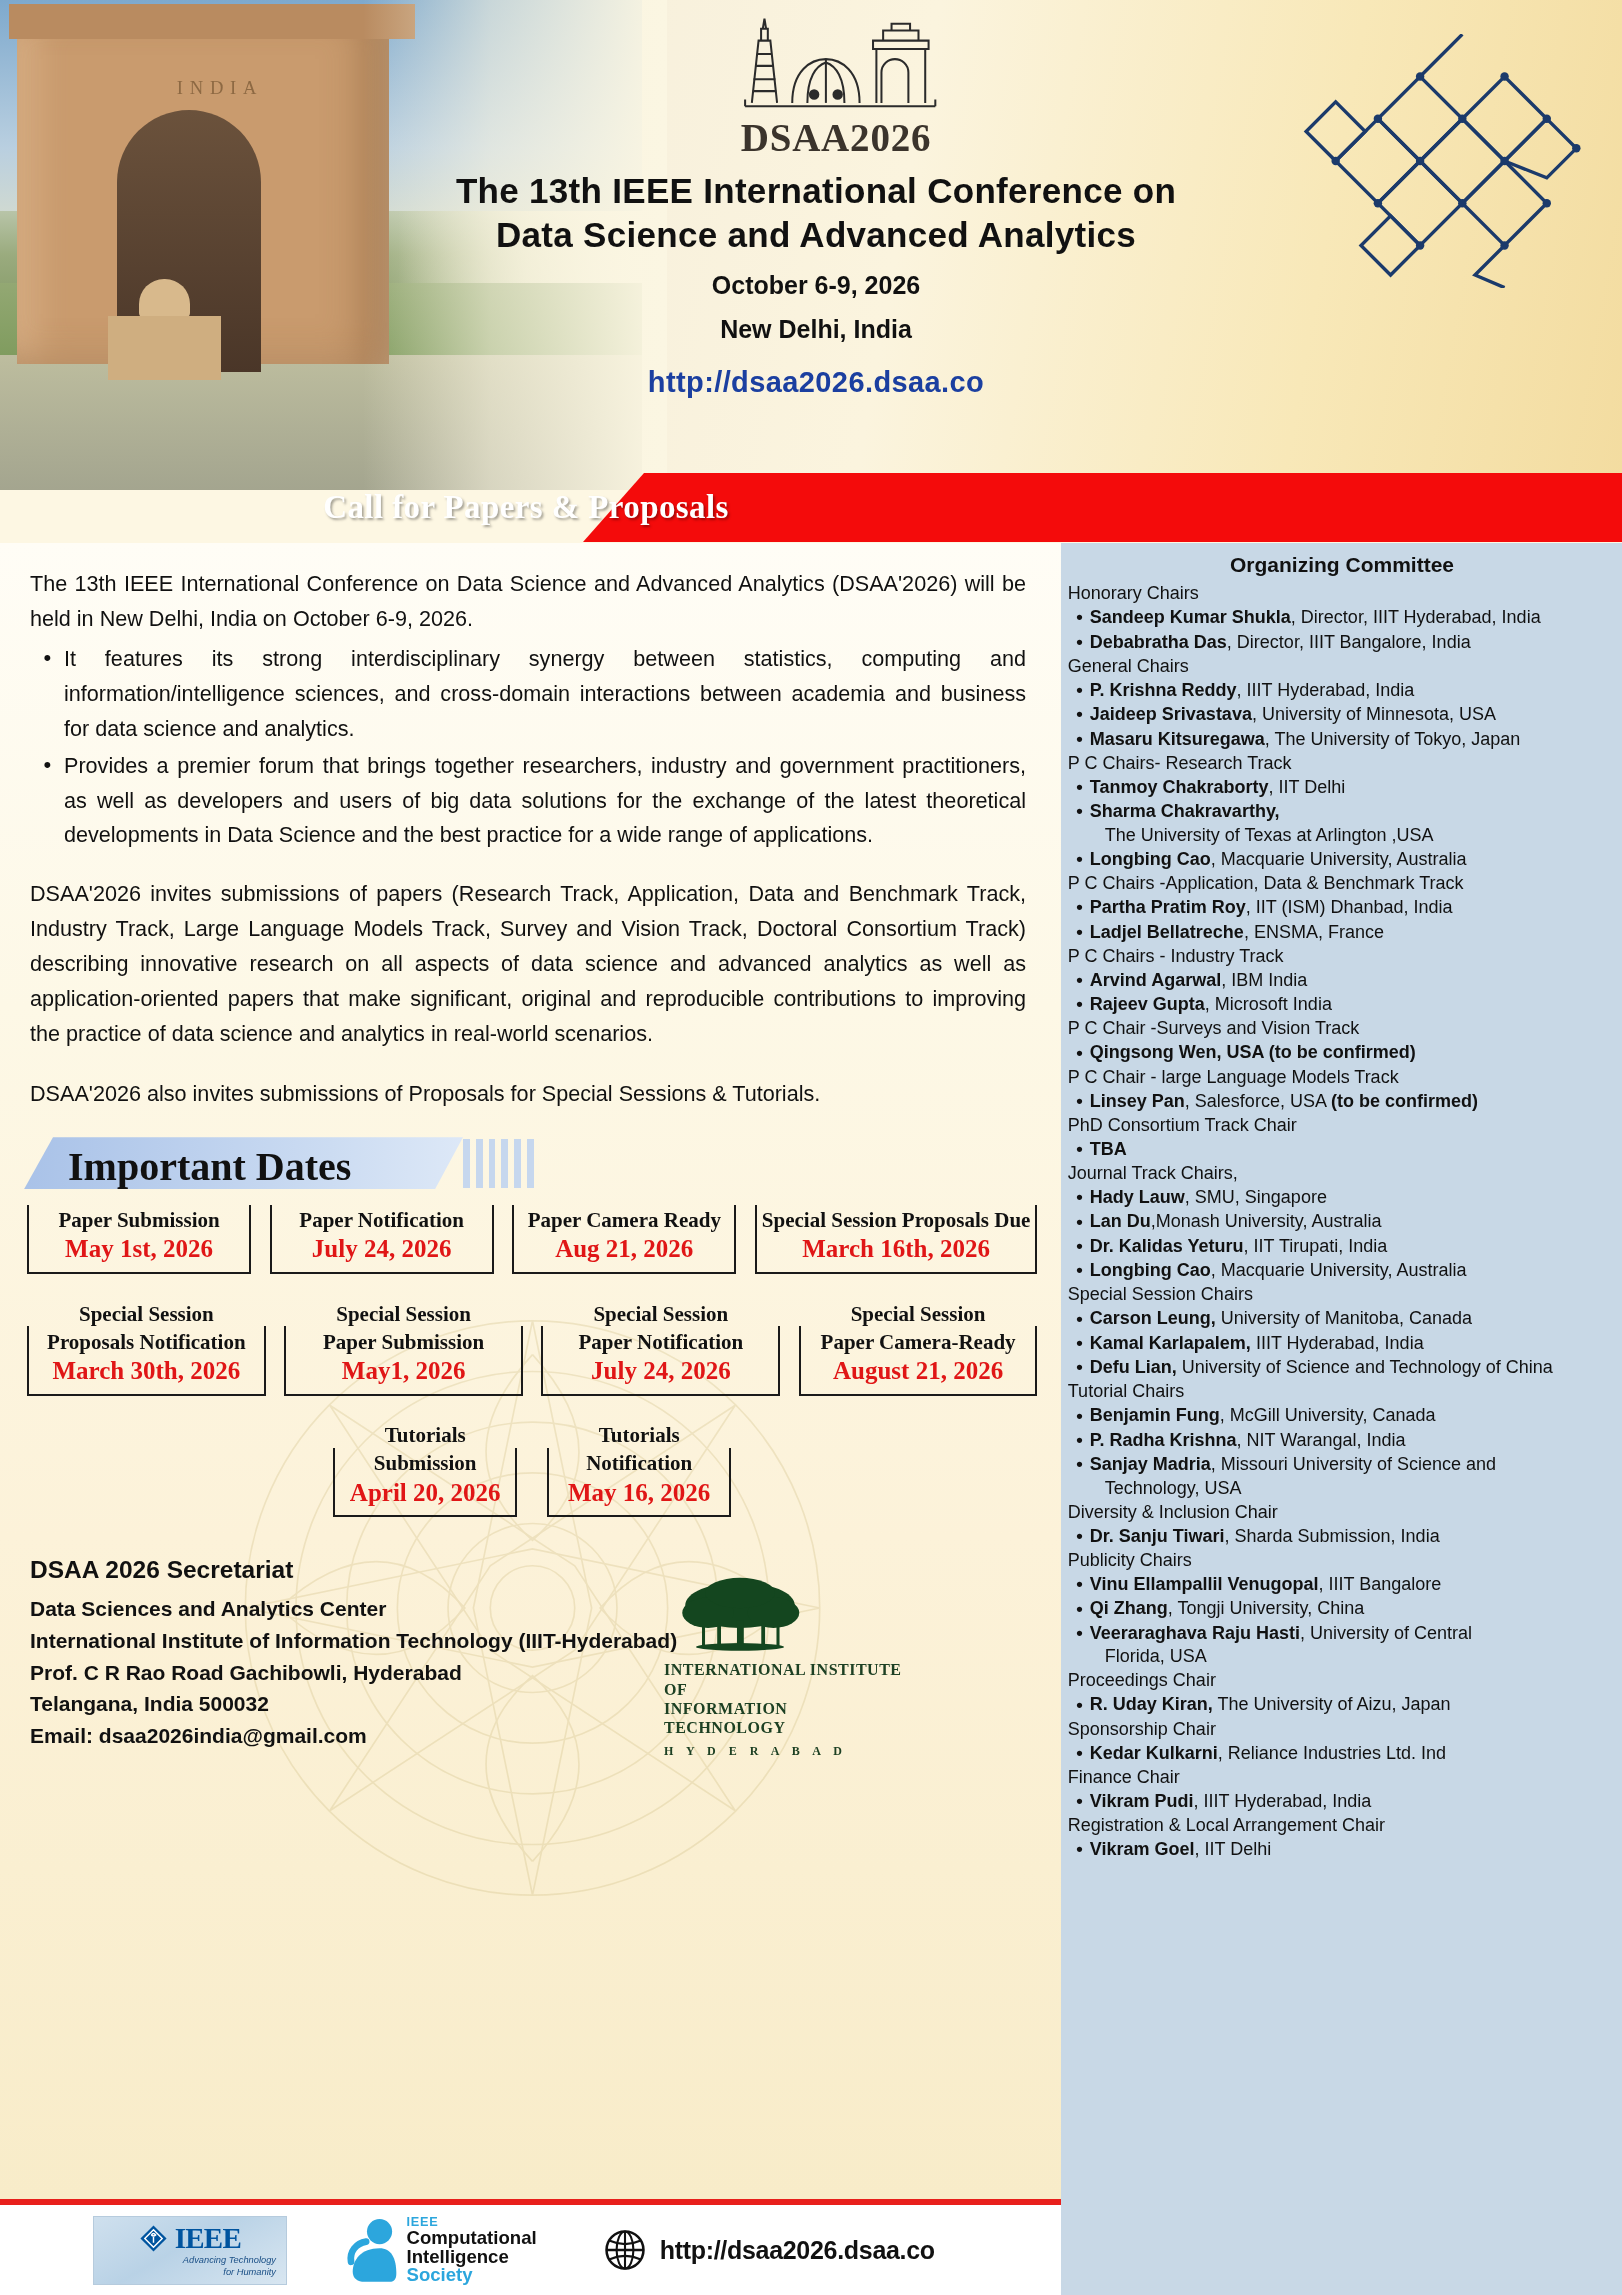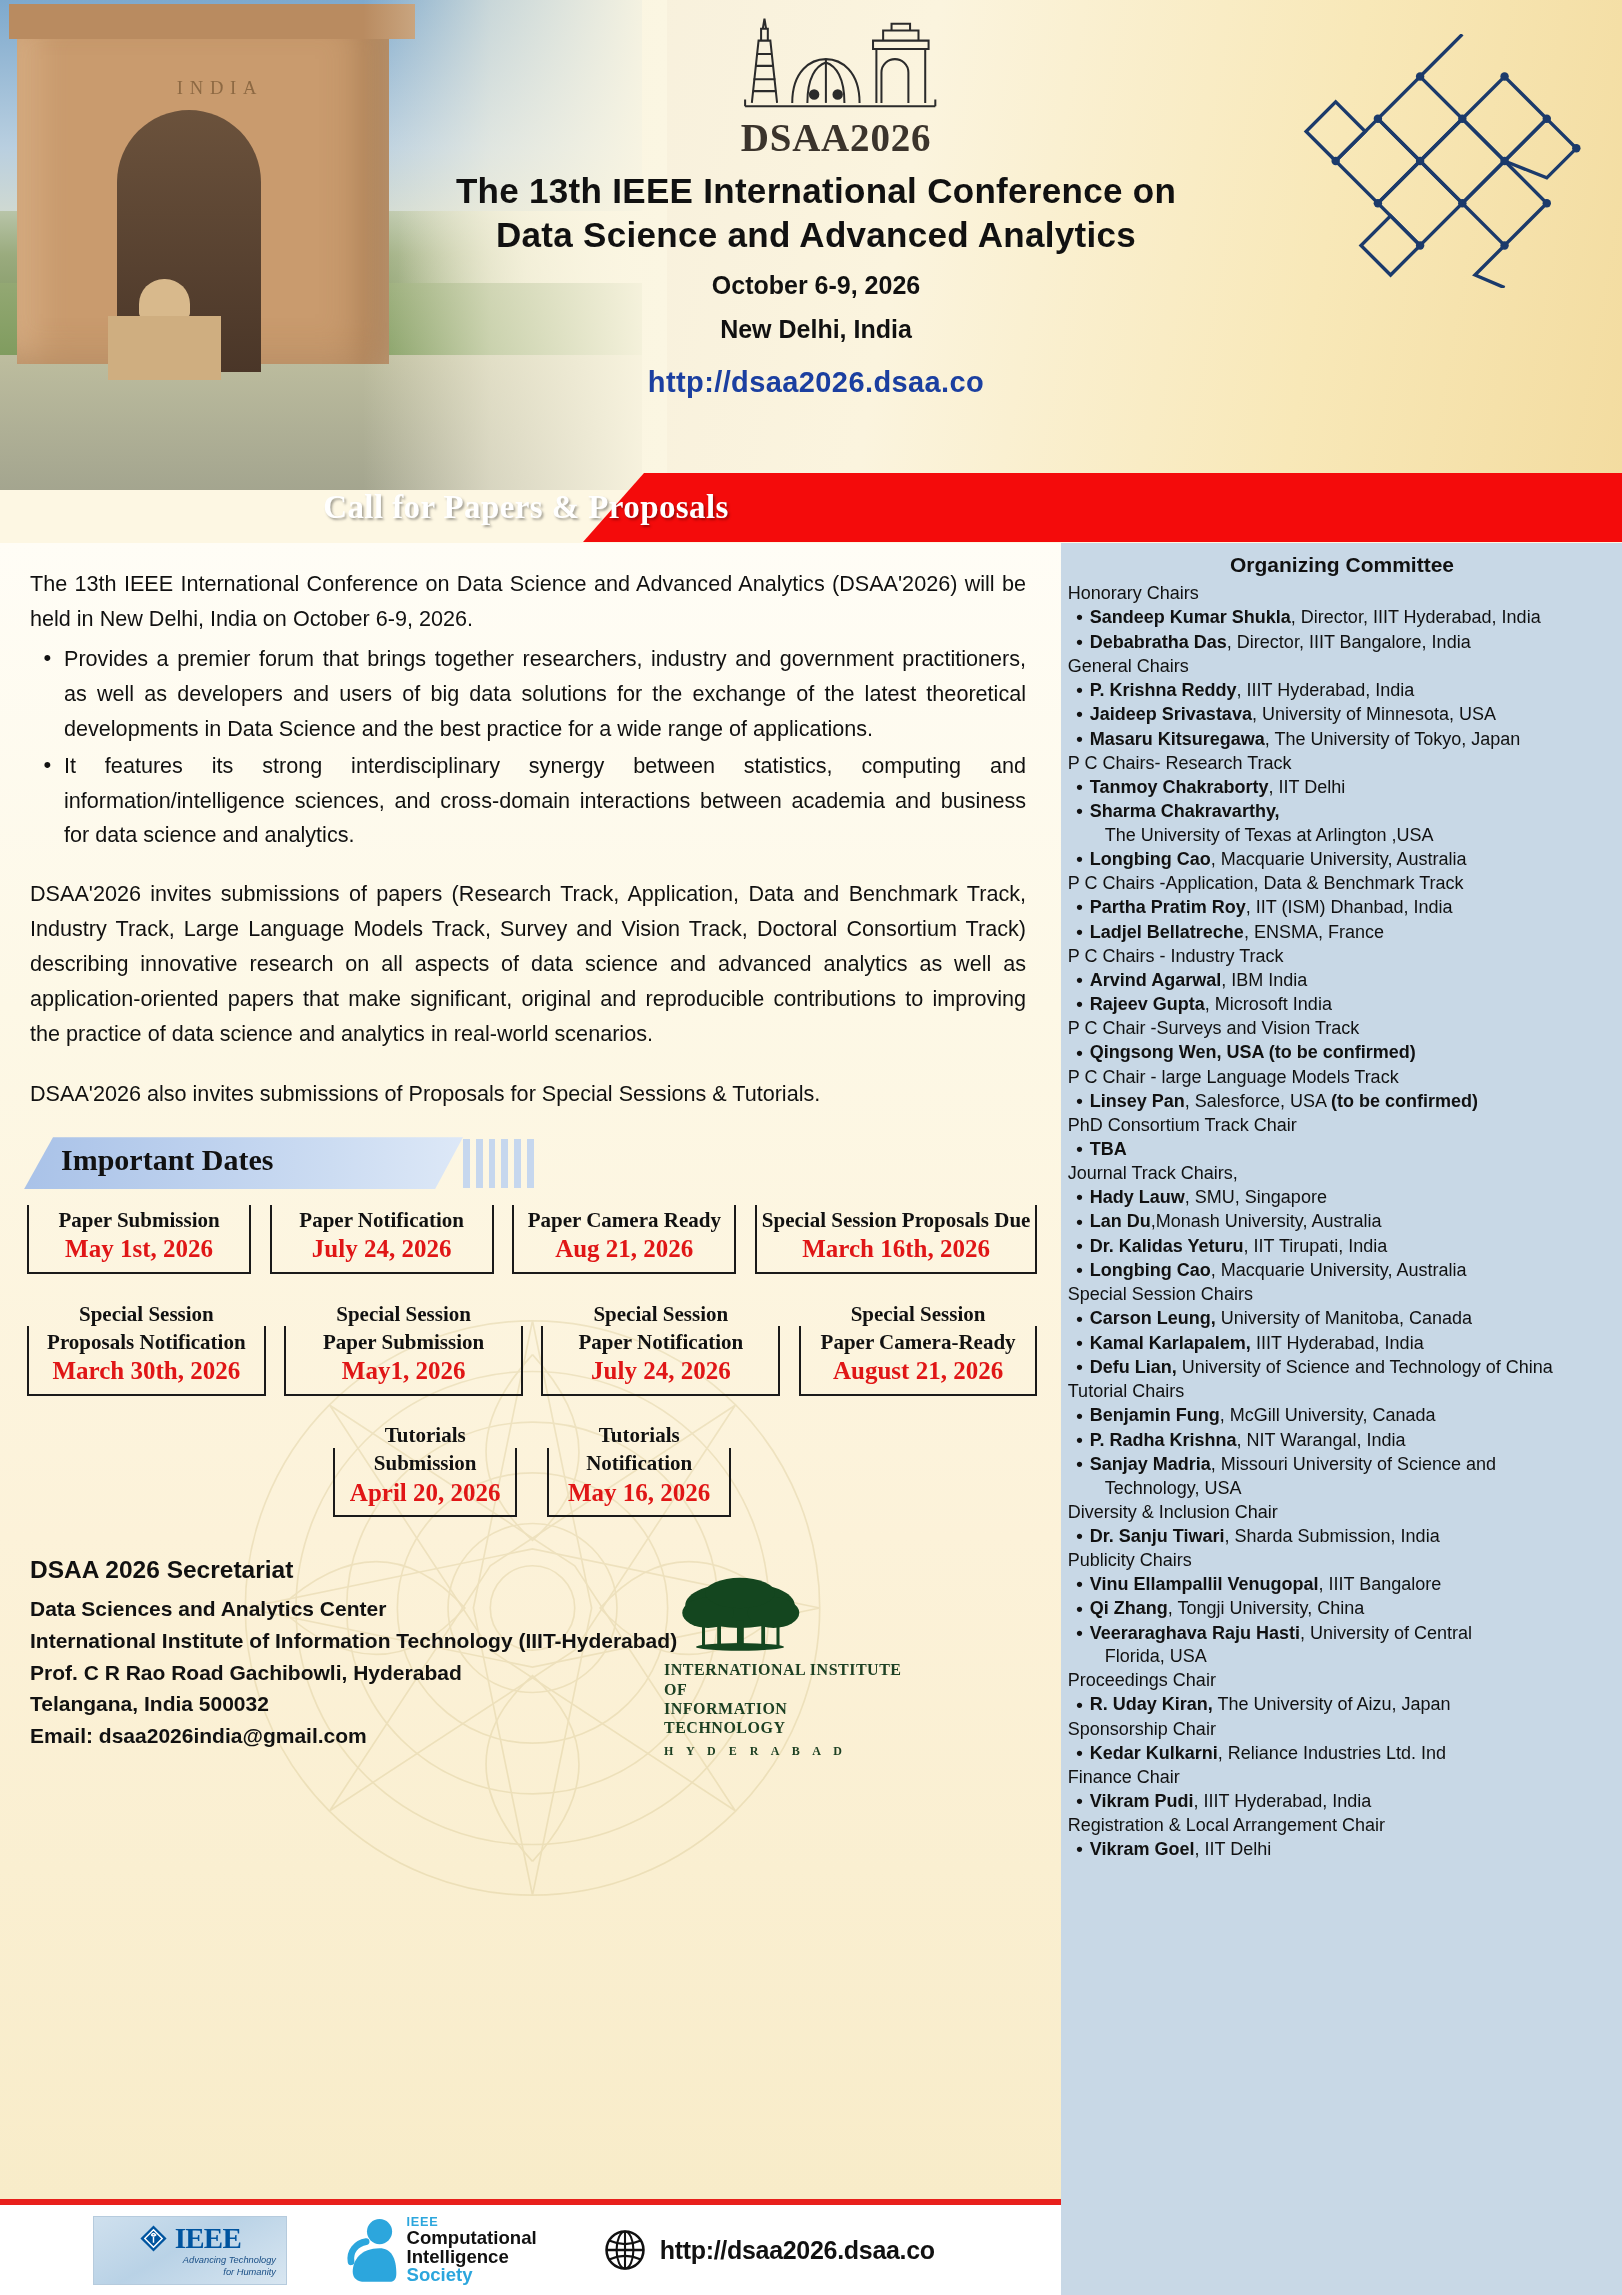--- a/index.html
+++ b/index.html
@@ -149,22 +149,22 @@
   
   .dates-head-wrap { position:relative; margin: 25px 0 0 0; height: 52px; }
   .dates-head-bg {
     position:absolute; left:24px; top:0; width:439px; height:52px;
     background: linear-gradient(to right,#a9c2e8,#ccdcf2 70%,#dde8f7);
     clip-path: polygon(29px 0, 439px 0, 411px 52px, 0 52px);
   }
   .dates-stripes { position:absolute; left:463px; top:1.7px; width:93px; height:49px; display:flex; gap:6px; }
   .dates-stripes span { width:6.8px; height:100%; background:#c6d7ee; }
   .dates-head-txt {
-    position:absolute; left:61px; top:6px;
-    font-family:"Liberation Serif", serif; font-weight:bold; font-size:30px; color:#111;
+    position:absolute; left:68px; top:6px;
+    font-family:"Liberation Serif", serif; font-weight:bold; font-size:40px; color:#111;
   }
 
   .date-row { display:flex; gap:8.5px; padding: 13.5px 18.6px 0 22px; align-items:flex-end; }
   .date-row.r2 { padding-top: 17px; }
   .date-row.r3 { padding-top: 17px; justify-content:center; gap: 20px; }
 
   .date-card { position:relative; flex:1; text-align:center; padding: 1.7px 5px 10px; }
   .date-card.fixed { flex:0 0 auto; width: 194px; }
   .date-card .dc-box {
     border-left: 2.5px solid #1a1a1a;
@@ -375,22 +375,22 @@
             <path d="M150 380 Q270 490 370 380 Q270 270 150 380"></path>
             <path d="M750 380 Q630 490 530 380 Q630 270 750 380"></path>
           </g>
         </g>
       </svg>
     </div>
 
     <div class="text-block">
       <p class="para">The 13th IEEE International Conference on Data Science and Advanced Analytics (DSAA'2026) will be held in New Delhi, India on October 6-9, 2026.</p>
       <ul class="bullets">
+        <li>It features its strong interdisciplinary synergy between statistics, computing and information/intelligence sciences, and cross-domain interactions between academia and business for data science and analytics.</li>
         <li>Provides a premier forum that brings together researchers, industry and government practitioners, as well as developers and users of big data solutions for the exchange of the latest theoretical developments in Data Science and the best practice for a wide range of applications.</li>
-        <li>It features its strong interdisciplinary synergy between statistics, computing and information/intelligence sciences, and cross-domain interactions between academia and business for data science and analytics.</li>
       </ul>
       <div class="para-gap"></div>
       <p class="para">DSAA'2026 invites submissions of papers (Research Track, Application, Data and Benchmark Track, Industry Track, Large Language Models Track, Survey and Vision Track, Doctoral Consortium Track) describing innovative research on all aspects of data science and advanced analytics as well as application-oriented papers that make significant, original and reproducible contributions to improving the practice of data science and analytics in real-world scenarios.</p>
       <div class="para-gap"></div>
       <p class="para">DSAA'2026 also invites submissions of Proposals for Special Sessions  &amp; Tutorials.</p>
     </div>
 
     <div class="dates-head-wrap">
       <div class="dates-head-bg"></div>
       <div class="dates-stripes">

